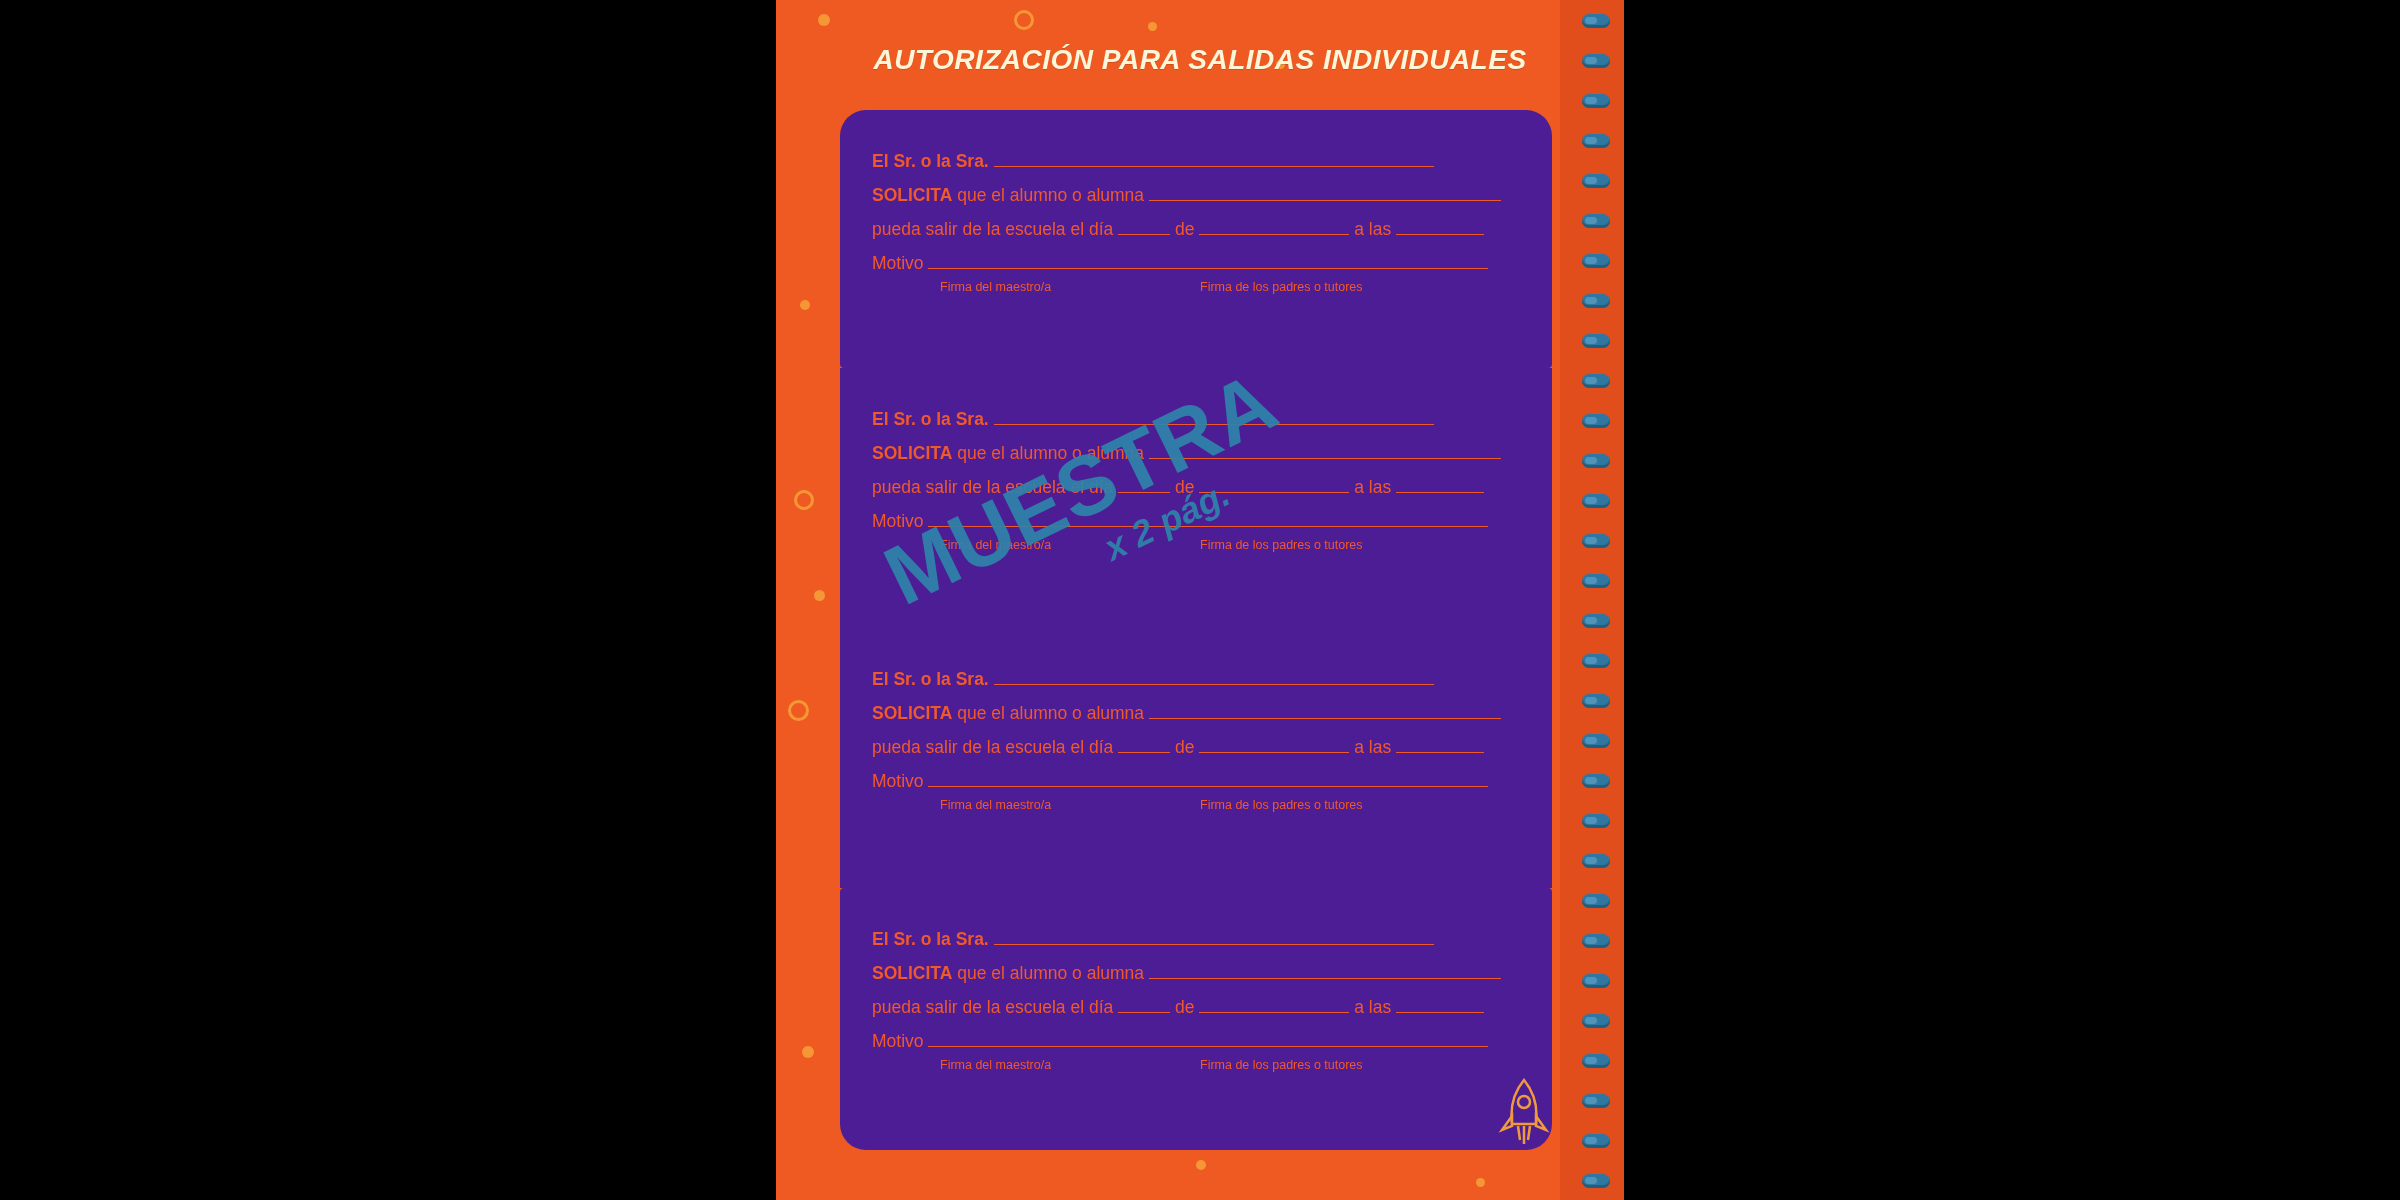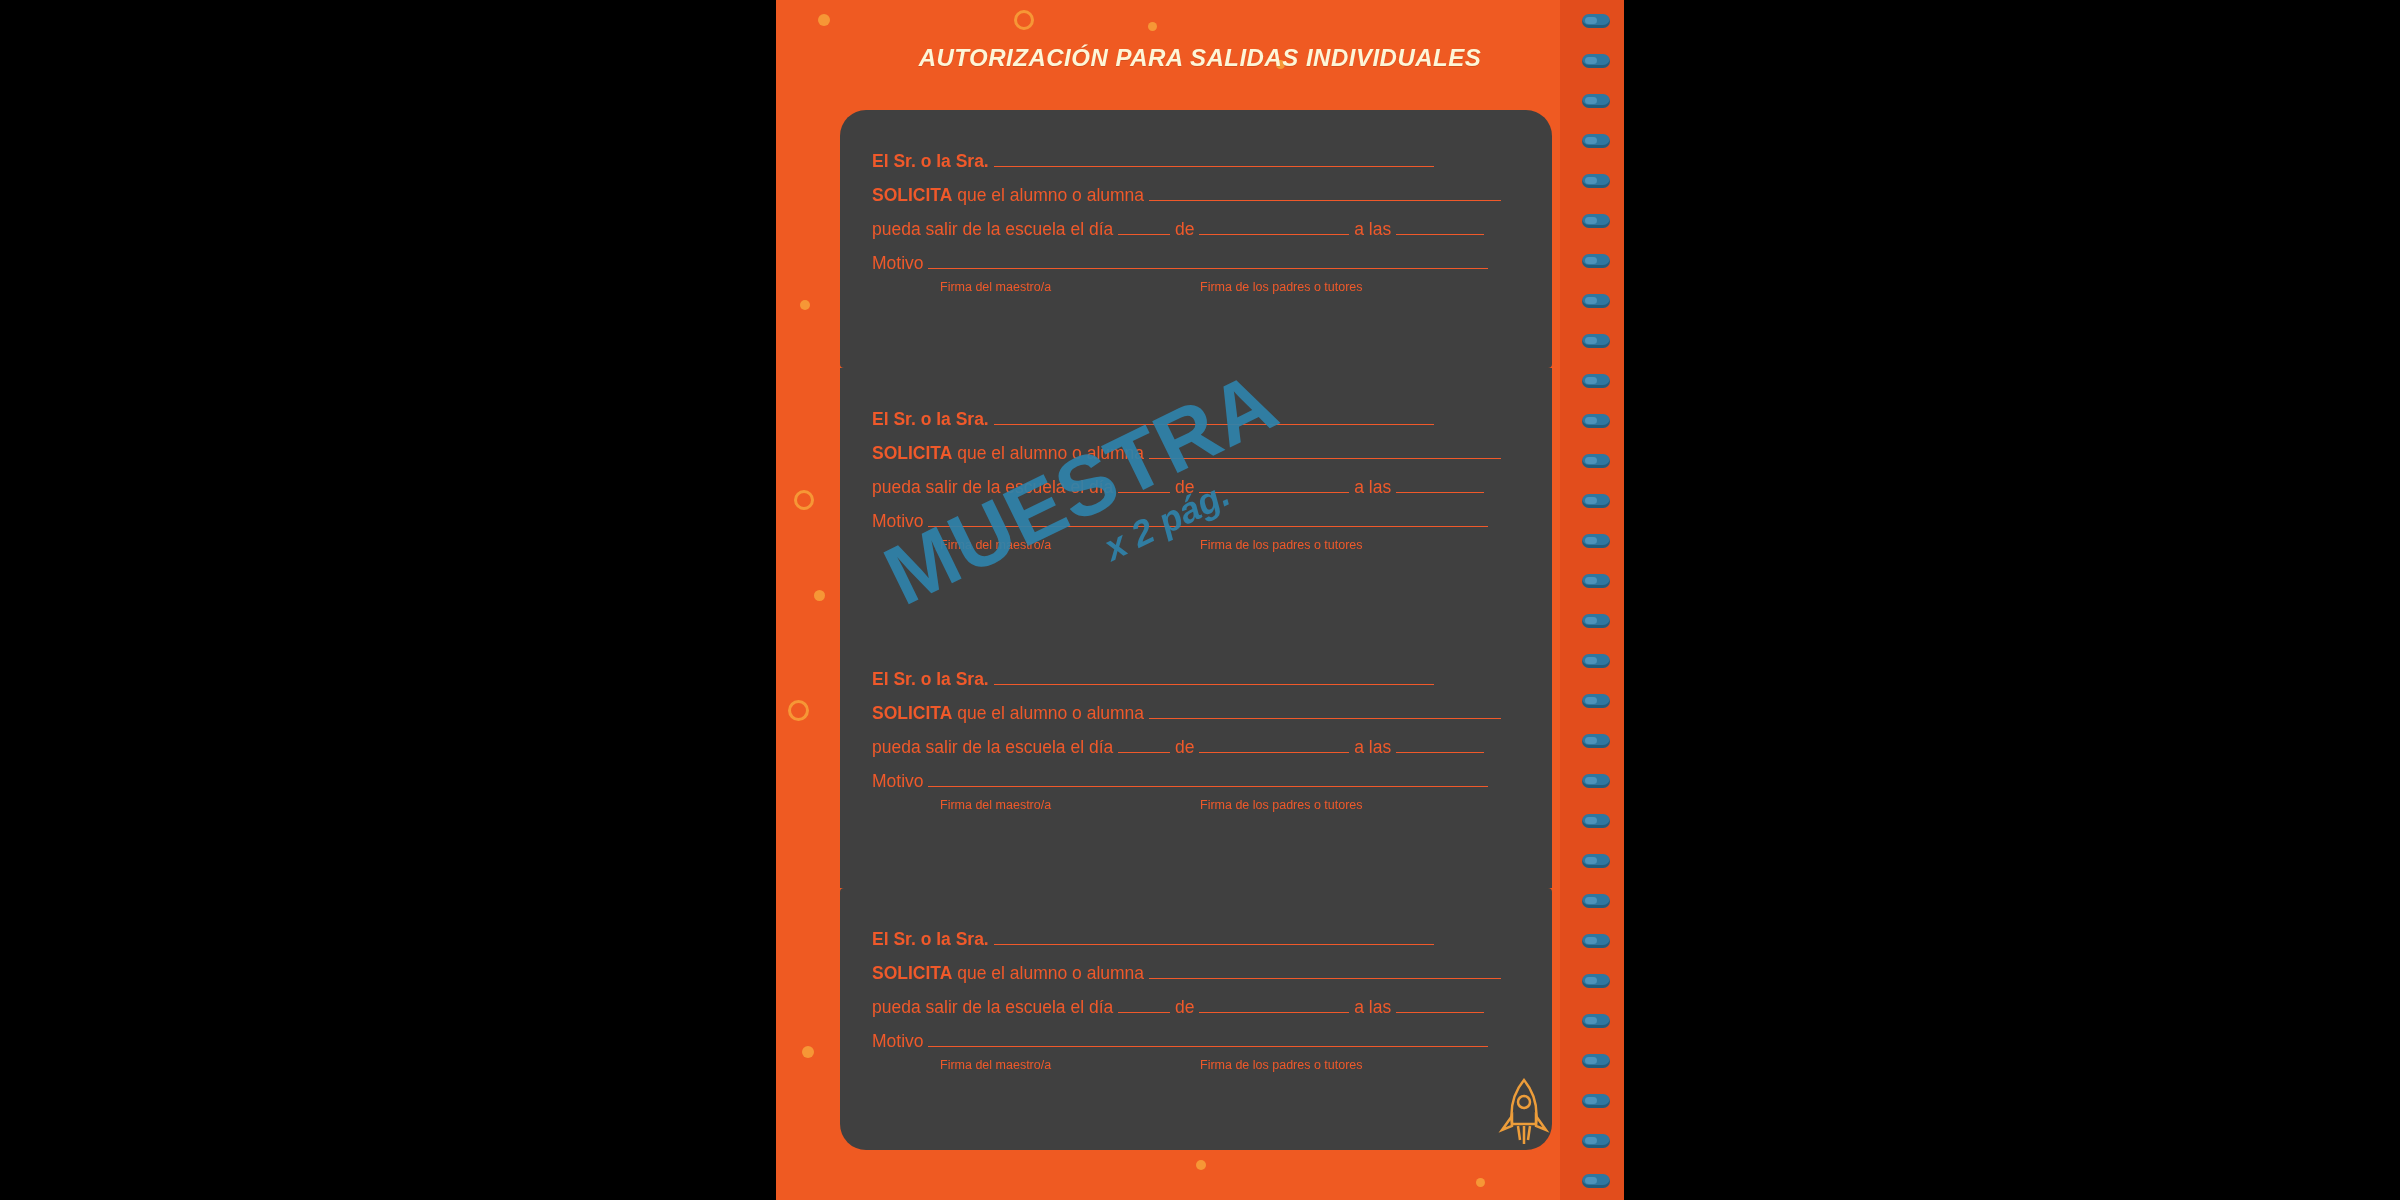--- a/index.html
+++ b/index.html
@@ -45,34 +45,34 @@
   }
 
   
   #title {
     position: absolute;
     left: 0;
     top: 44px;
     width: 848px;
     text-align: center;
     color: #fdf6d8;
-    font-size: 24px;
+    font-size: 28px;
     font-weight: bold;
     font-style: italic;
     letter-spacing: 0.5px;
     font-family: "Liberation Sans", sans-serif;
     text-shadow: 0 1px 0 rgba(0,0,0,0.12);
   }
 
   
   .coupon {
     position: absolute;
     left: 64px;
     width: 712px;
-    background: #404040;
+    background: #4c1d95;
     box-sizing: border-box;
     padding: 34px 32px 0 32px;
   }
   .coupon.c1 { top: 110px;  height: 258px; border-radius: 26px 26px 4px 4px; }
   .coupon.c2 { top: 368px;  height: 260px; }
   .coupon.c3 { top: 628px;  height: 260px; }
   .coupon.c4 { top: 888px;  height: 262px; border-radius: 4px 4px 26px 26px; }
 
   .line-row {
     position: relative;

